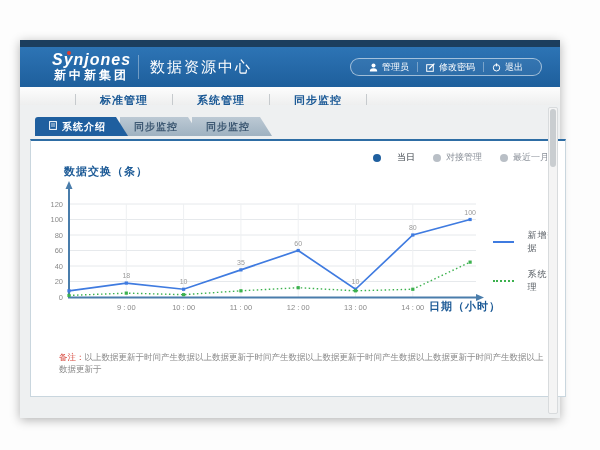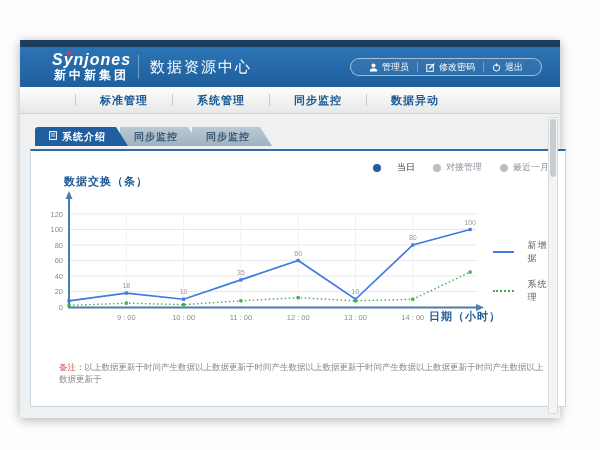--- a/index.html
+++ b/index.html
@@ -24,21 +24,21 @@
   .user-pill .pill-item { display:flex; align-items:center; gap:4px; color:#fff; font-size:9px; padding:0 8px; cursor:pointer; white-space:nowrap; }
   .user-pill .sep { width:1px; height:10px; background:rgba(255,255,255,.35); }
   .pill-icon svg { display:block; }
 
   .nav { position:absolute; left:0; top:47px; width:100%; height:27px;
          background:linear-gradient(#fdfdfd,#e7e8e8); border-bottom:1px solid #cfd3d6;
          display:flex; align-items:center; padding-left:55px; }
   .nav-item { color:#1c5a96; font-size:11px; font-weight:bold; padding:0 24px; letter-spacing:1px; cursor:pointer; white-space:nowrap; }
   .nav-sep { width:1px; height:12px; background:#c6cacd; }
 
-  .content { position:absolute; left:0; top:75px; width:100%; bottom:0; background:#eef0f1; }
+  .content { position:absolute; left:0; top:65px; width:100%; bottom:0; background:#eef0f1; }
 
   .scrollbar { position:absolute; right:2px; top:2px; bottom:4px; width:10px; background:#f4f4f4;
                border:1px solid #d8dbdd; border-radius:2px; }
   .scroll-thumb { position:absolute; left:1px; top:1px; width:6px; height:58px; background:#c9cdd0; border-radius:3px; }
 
   .tabs { position:absolute; left:15px; top:12px; height:19px; display:flex; }
   .tab { height:19px; line-height:19px; font-size:10px; font-weight:bold; letter-spacing:1px;
          padding:0 22px 0 14px; margin-right:-8px; cursor:pointer;
          clip-path:polygon(0 0, calc(100% - 12px) 0, 100% 100%, 0 100%);
          display:flex; align-items:center; gap:5px; }
@@ -119,21 +119,20 @@
   </div>
 
   <div class="nav">
     <span class="nav-sep"></span>
     <span class="nav-item">标准管理</span>
     <span class="nav-sep"></span>
     <span class="nav-item">系统管理</span>
     <span class="nav-sep"></span>
     <span class="nav-item">同步监控</span>
     <span class="nav-sep"></span>
-    <span class="nav-item">数据异动</span>
   </div>
 
   <div class="content">
     <div class="tabs">
       <div class="tab active">
         <span>
           <svg width="8" height="9" viewBox="0 0 8 9">
               <rect x="0.6" y="0.6" width="6.8" height="7.8" fill="none" stroke="#fff" stroke-width="1"></rect>
               <line x1="2" y1="3" x2="6" y2="3" stroke="#fff" stroke-width="0.8"></line>
               <line x1="2" y1="5" x2="6" y2="5" stroke="#fff" stroke-width="0.8"></line>

